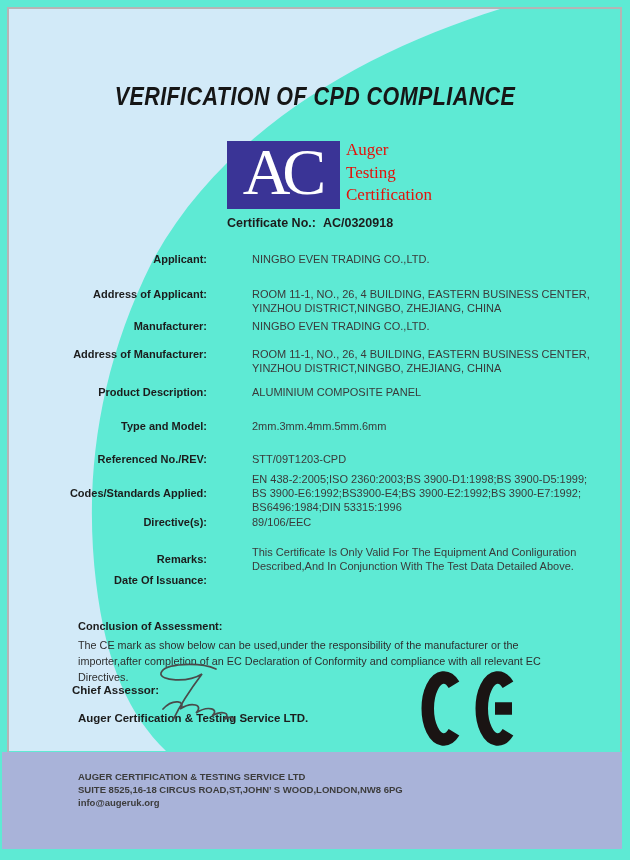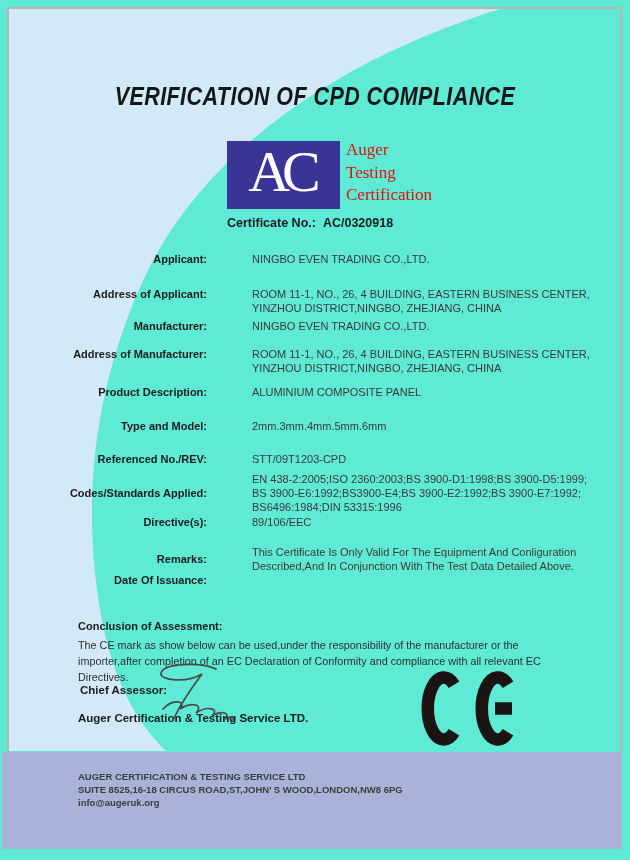--- a/index.html
+++ b/index.html
@@ -14,42 +14,42 @@
   }
   .title {
     position:absolute; top:82px; left:0; width:100%; text-align:center;
     font-size:25px; font-weight:bold; font-style:italic; color:#161616;
     transform:scaleX(0.86); transform-origin:50% 50%; z-index:2; letter-spacing:0.5px;
     white-space:nowrap;
   }
   .logo-group { position:absolute; left:227px; top:141px; z-index:2; display:flex; }
   .logo-box {
     width:113px; height:68px; display:flex; align-items:center; justify-content:center;
-    font-family:"Liberation Serif", serif; color:#ffffff; font-size:58px;
+    font-family:"Liberation Serif", serif; color:#ffffff; font-size:66px;
     letter-spacing:-8px; line-height:60px; padding-bottom:6px; box-sizing:border-box;
     padding-right:6px;
   }
   .logo-brand {
     margin-left:6px; font-family:"Liberation Serif", serif;
     font-size:17px; line-height:22.5px; white-space:pre-line; margin-top:-2px;
   }
   .cert-line { position:absolute; left:227px; top:216px; z-index:2; font-size:12.5px; font-weight:bold; white-space:nowrap; }
   .cert-line .val { margin-left:7px; }
   .fields { position:absolute; left:0; top:252px; width:600px; z-index:2; }
   .row { display:flex; align-items:center; }
   .row.top { align-items:flex-start; }
   .row .lbl { width:207px; text-align:right; font-weight:bold; font-size:11px; line-height:14px; flex:none; }
   .row .val { margin-left:13px; width:352px; font-size:11px; line-height:14px; white-space:pre-line; color:#3a3a3a;padding-left:32px; }
   .mb21{margin-bottom:21px}.mb4{margin-bottom:4px}.mb14{margin-bottom:14px}.mb10{margin-bottom:10px}
   .mb20{margin-bottom:20px}.mb19{margin-bottom:19px}.mb6{margin-bottom:6px}.mb1{margin-bottom:1px}
   .mb16{margin-bottom:16px}
   .conclusion { position:absolute; left:78px; top:620px; width:482px; z-index:2; }
   .conclusion h3 { margin:0 0 5px 0; font-size:11px; }
   .conclusion p { margin:0; font-size:10.8px; line-height:16px; color:#2e2e2e; }
-  .assessor { position:absolute; left:80px; top:684px; z-index:2; display:flex; align-items:center; }
+  .assessor { position:absolute; left:72px; top:684px; z-index:2; display:flex; align-items:center; }
   .assessor .lbl { font-size:11.5px; font-weight:bold; }
   .signature { position:absolute; left:140px; top:660px; z-index:3; }
   .company-line { position:absolute; left:78px; top:712px; z-index:2; font-size:11.5px; font-weight:bold; }
   .ce { position:absolute; left:421px; top:671px; z-index:2; }
   .footer {
     position:absolute; left:2px; top:752px; width:620px; height:97px; z-index:4;
     box-sizing:border-box; padding:18px 0 0 76px;
   }
   .footer .fline { font-size:9.5px; line-height:13px; color:#3c3c3c; }
 </style>

